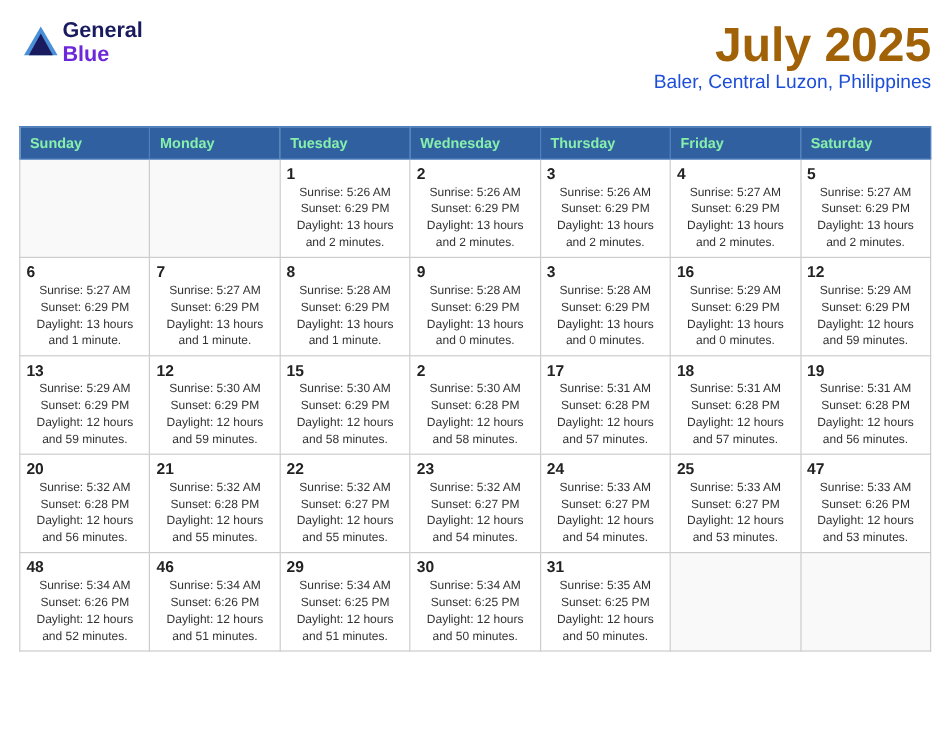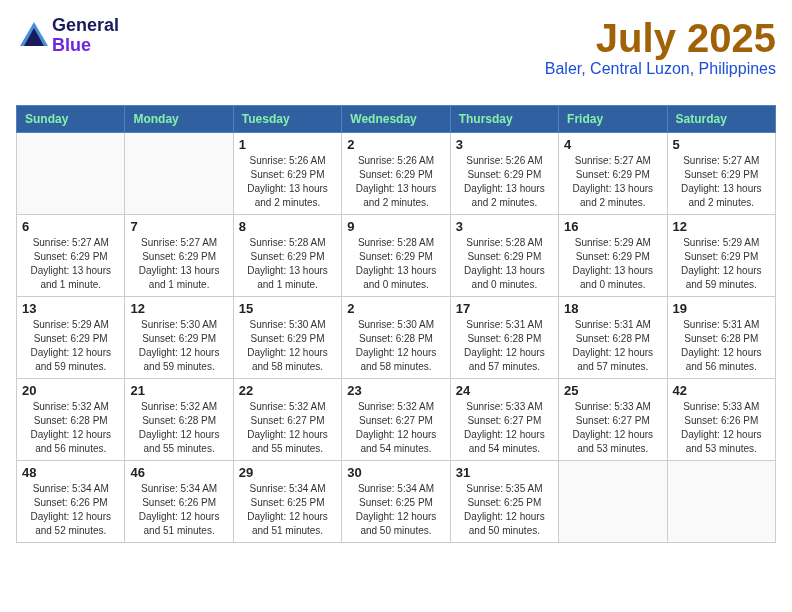--- a/index.html
+++ b/index.html
@@ -263,21 +263,21 @@
 Sunset: 6:27 PM
 Daylight: 12 hours and 54 minutes.</div>
         </td>
         <td>
           <div class="day-num">25</div>
           <div class="day-info" style="white-space: pre-line;">Sunrise: 5:33 AM
 Sunset: 6:27 PM
 Daylight: 12 hours and 53 minutes.</div>
         </td>
         <td>
-          <div class="day-num">42</div>
+          <div class="day-num">47</div>
           <div class="day-info" style="white-space: pre-line;">Sunrise: 5:33 AM
 Sunset: 6:26 PM
 Daylight: 12 hours and 53 minutes.</div>
         </td>
       </tr>
       <tr>
         <td>
           <div class="day-num">48</div>
           <div class="day-info" style="white-space: pre-line;">Sunrise: 5:34 AM
 Sunset: 6:26 PM

